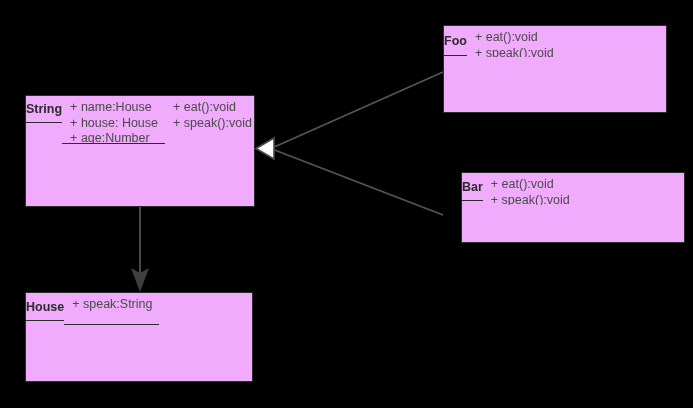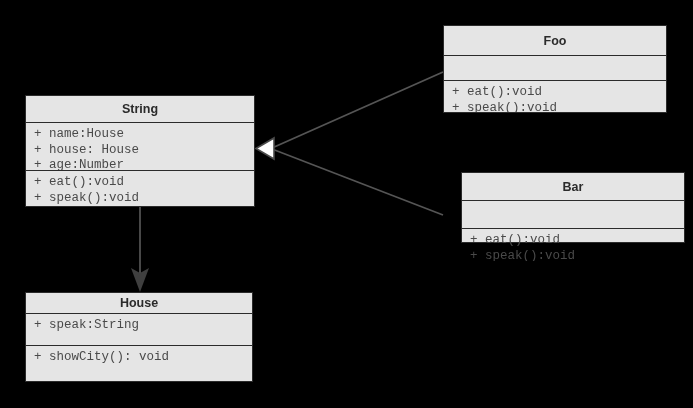--- a/index.html
+++ b/index.html
@@ -30,25 +30,25 @@
     left: 0;
     top: 0;
     width: 693px;
     height: 408px;
     z-index: 1;
   }
   
   .uml-class {
     position: absolute;
     z-index: 2;
-    background: #e5e5e5;
+    background: #f0abfc;
     border: 1.6px solid #2b2b2b;
     box-sizing: border-box;
     display: flex;
-    flex-direction: column;
+    flex-direction: row;
     color: #3b3b3b;
   }
   .uml-title {
     text-align: center;
     font-weight: bold;
     font-size: 12.5px;
     color: #2b2b2b;
     display: flex;
     align-items: center;
     justify-content: center;
@@ -57,21 +57,20 @@
     flex: none;
   }
   .uml-compartment {
     box-sizing: border-box;
     padding: 4px 7px 4px 8px;
     font-size: 12.5px;
     line-height: 15.5px;
     color: #4a4a4a;
     flex: none;
     overflow: hidden;
-    font-family: Liberation Mono, monospace;
   }
   .uml-compartment.divided {
     border-bottom: 1.6px solid #2b2b2b;
   }
   .uml-compartment.empty {
     padding: 0;
   }
   .uml-row {
     white-space: nowrap;
   }
@@ -85,21 +84,21 @@
   #class-foo     .uml-title { height: 30px; }
   #class-foo     .attrs { height: 25px; }
   #class-foo     .methods { height: 31px; }
 
   #class-bar     { left: 461px; top: 172px; width: 224px; height: 71px; }
   #class-bar     .uml-title { height: 28px; }
   #class-bar     .attrs { height: 28px; }
   #class-bar     .methods { height: 32px; }
 
   #class-house   { left: 25px;  top: 292px; width: 228px; height: 90px; }
-  #class-house   .uml-title { height: 21px; }
+  #class-house   .uml-title { height: 28px; }
   #class-house   .attrs { height: 32px; }
   #class-house   .methods { height: 28px; }
 </style>
 </head>
 <body>
 
 <div id="canvas">
 
   <svg id="edges" viewBox="0 0 693 408" width="693" height="408">
 
@@ -143,18 +142,15 @@
       <div class="uml-row">+ eat():void</div>
       <div class="uml-row">+ speak():void</div>
     </div>
   </div>
 
   <div class="uml-class" id="class-house">
     <div class="uml-title">House</div>
     <div class="uml-compartment attrs divided">
       <div class="uml-row">+ speak:String</div>
     </div>
-    <div class="uml-compartment methods">
-      <div class="uml-row">+ showCity(): void</div>
-    </div>
   </div>
 
 </div>
 
 </body></html>

